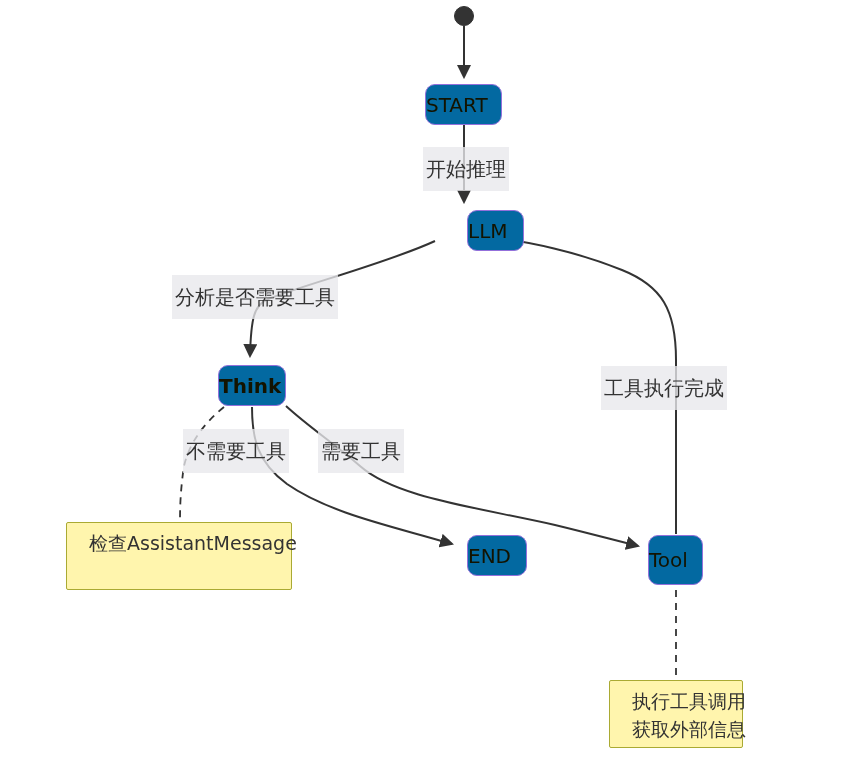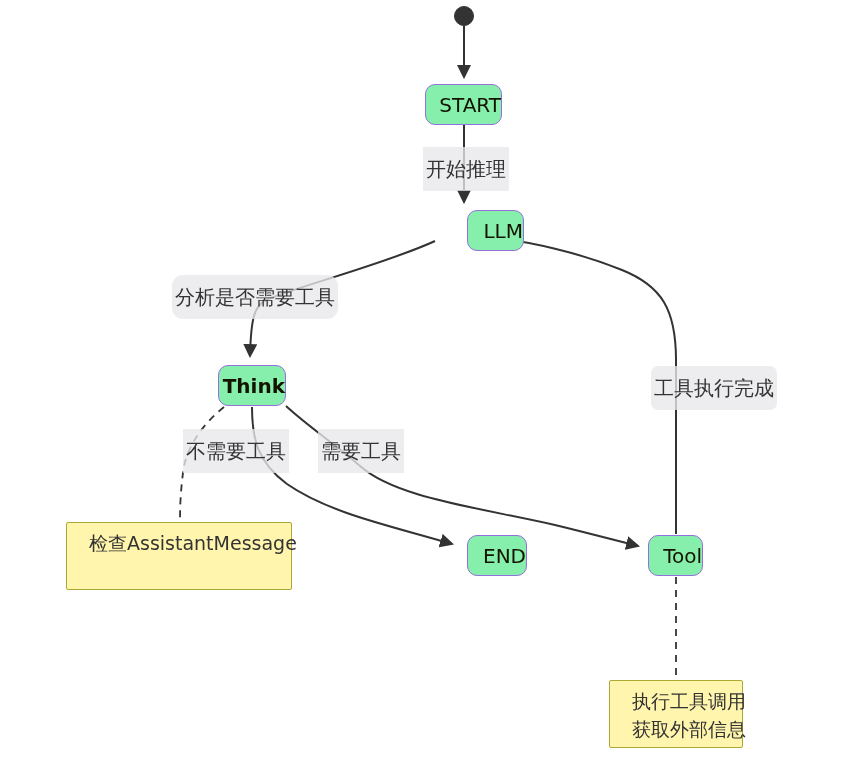--- a/index.html
+++ b/index.html
@@ -19,22 +19,22 @@
     position: absolute;
     left: 0; top: 0;
     width: 850px; height: 764px;
     z-index: 1;
   }
   .node {
     position: absolute;
     z-index: 3;
     display: flex;
     align-items: center;
-    justify-content: flex-end;
-    background: #86efac;
+    justify-content: flex-start;
+    background: #0369a1;
     border: 1.6px solid #9370DB;
     border-radius: 10px;
     color: #131300;
     font-size: 20px;
     box-sizing: border-box;
   }
   .edge-label {
     position: absolute;
     z-index: 2;
     transform: translate(-50%, -50%);
@@ -85,45 +85,45 @@
 
     <path d="M676,534 L676,360 C676,310 662,286 622,270 C575,251 527,242 504,239" fill="none" stroke="#333333" stroke-width="2" marker-end="url(#arrow)"></path>
 
     <path d="M224,407 C203,424 189,444 184,466 C181,486 180,503 180,520" fill="none" stroke="#333333" stroke-width="1.8" stroke-dasharray="7,6"></path>
 
     <path d="M676,577 L676,678" fill="none" stroke="#333333" stroke-width="1.8" stroke-dasharray="7,6"></path>
   </svg>
 
   <div class="edge-label" style="left:466px; top:169px;">开始推理</div>
 
-  <div class="edge-label" style="left:255px; top:297px;border-radius:11px;">分析是否需要工具</div>
+  <div class="edge-label" style="left:255px; top:297px;">分析是否需要工具</div>
 
   <div class="edge-label" style="left:236px; top:451px;">不需要工具</div>
 
   <div class="edge-label" style="left:361px; top:451px;">需要工具</div>
 
-  <div class="edge-label" style="left:714px; top:388px;border-radius:7px;">工具执行完成</div>
+  <div class="edge-label" style="left:664px; top:388px;">工具执行完成</div>
 
   <div class="node" style="left:425px; top:84px; width:77px; height:41px;">
     <span>START</span>
   </div>
 
   <div class="node" style="left:435px; top:210px; width:57px; height:41px;margin-left:32px;">
     <span>LLM</span>
   </div>
 
   <div class="node" style="left:218px; top:365px; width:68px; height:41px;font-weight:bold;">
     <span>Think</span>
   </div>
 
   <div class="node" style="left:467px; top:535px; width:60px; height:41px;">
     <span>END</span>
   </div>
 
-  <div class="node" style="left:648px; top:535px; width:55px; height:41px;">
+  <div class="node" style="left:648px; top:535px; width:55px; height:50px;">
     <span>Tool</span>
   </div>
 
   <div class="note" style="left:66px; top:522px; width:226px; height:68px;">
     <div>检查AssistantMessage</div>
   </div>
 
   <div class="note" style="left:609px; top:680px; width:134px; height:68px;">
     <div>执行工具调用</div>
     <div>获取外部信息</div>

